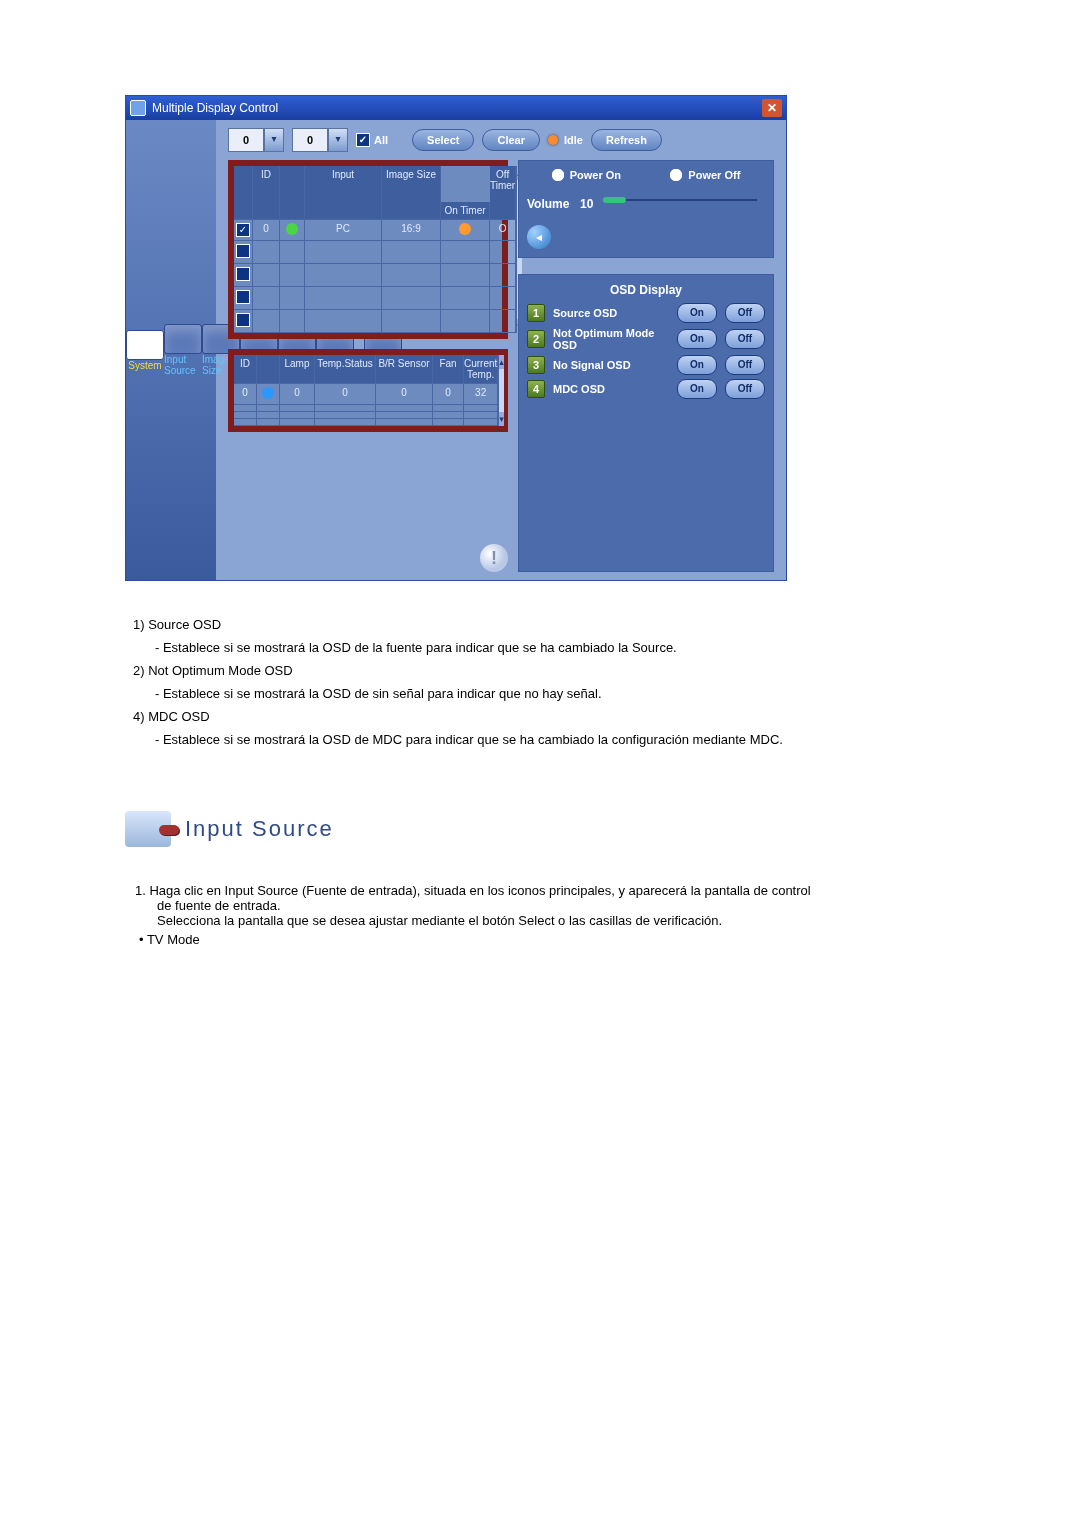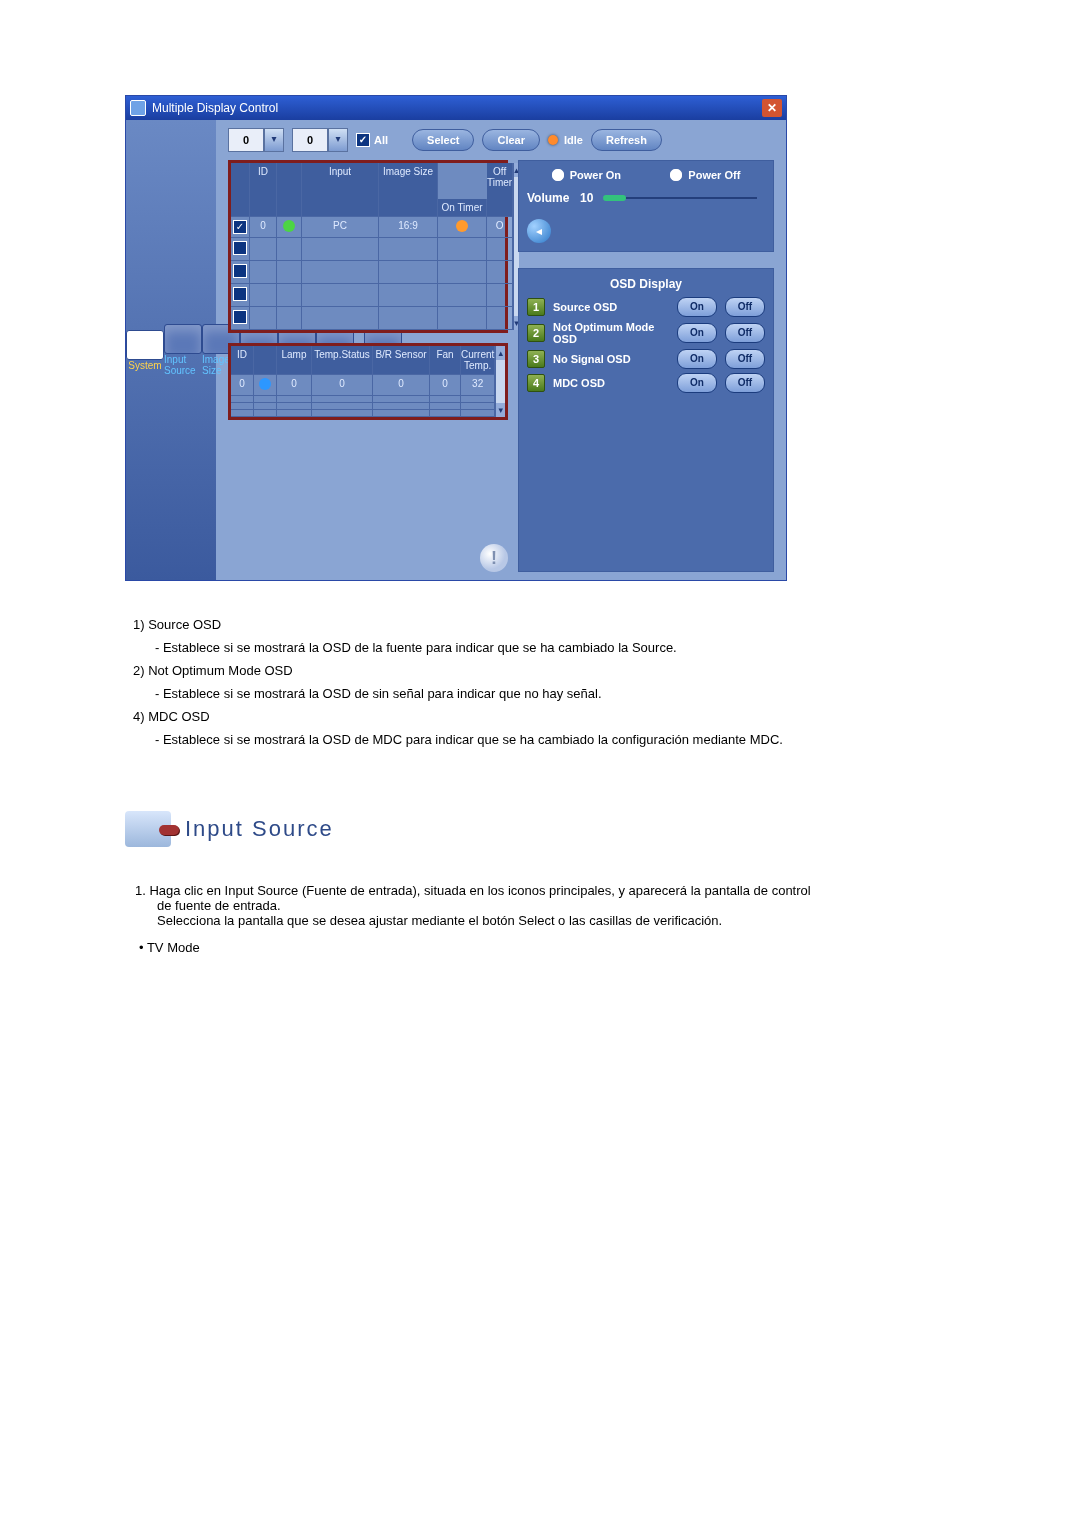--- a/index.html
+++ b/index.html
@@ -22,35 +22,35 @@
 .combo input{width:30px;height:20px;border:1px solid #5a72a0;background:#e9eef9;text-align:center;font-weight:bold;font-size:11px}
 .combo .dd{width:18px;height:22px;background:linear-gradient(#cfdff4,#7d9bd1);border:1px solid #5a72a0;text-align:center;line-height:20px;font-size:10px;color:#203a78}
 .all-chk{display:flex;align-items:center;gap:4px;color:#fff;font-weight:bold;font-size:11px}
 .all-chk .cb{width:12px;height:12px;border:1px solid #fff;background:#0c3480;color:#fff;text-align:center;line-height:11px;font-size:10px}
 .tbtn{height:22px;padding:0 14px;background:linear-gradient(#9ab5e0,#6285c2);border:1px solid #3f5e9e;border-radius:12px;color:#fff;font-weight:bold;font-size:11px}
 .idle{display:flex;align-items:center;gap:6px;color:#fff;font-weight:bold;font-size:11px}
 .idle-dot{width:10px;height:10px;border-radius:5px;background:#ff8a2c;box-shadow:0 0 3px rgba(0,0,0,.6)}
 .cols{display:flex;gap:10px;flex:1}
 .leftcol{width:280px;display:flex;flex-direction:column;gap:10px}
 .rightcol{flex:1;display:flex;flex-direction:column;gap:16px}
-.tbl{background:#6e8bc0;border:3px solid #7f1d1d;font-size:10px;color:#dfeaff}
+.tbl{background:#6e8bc0;border:6px solid #7f1d1d;font-size:10px;color:#dfeaff}
 .tbl .tr{display:flex}
 .tbl .th,.tbl .td{padding:3px 0;text-align:center;border-right:1px solid #4a67a4;border-bottom:1px solid #4a67a4}
 .tbl .th{background:#3f5e9e;font-weight:normal;color:#dfeaff}
 .dot{display:inline-block;width:12px;height:12px;border-radius:6px}
 .dot.green{background:#4cd544}
 .dot.orange{background:#ff9a2d}
 .dot.blue{background:#2c97ff}
 .cb2{display:inline-block;width:12px;height:12px;border:1px solid #fff;background:#0c3480;color:#fff;text-align:center;line-height:11px;font-size:10px}
 .scroll{width:12px;background:#c9d8f0;border-left:1px solid #4a67a4;display:flex;flex-direction:column}
 .scroll .arrow{height:14px;background:#93acda;text-align:center;font-size:9px;line-height:14px;color:#203a78}
 .panel{border:1px solid #3f5e9e;background:#4b6bab;padding:8px}
 .pwbtn{display:flex;align-items:center;gap:6px;color:#fff;font-weight:bold;font-size:11px}
 .pwbtn .rad{width:10px;height:10px;border-radius:5px;border:1px solid #fff;background:#fff}
-.vol{display:flex;align-items:center;color:#fff;font-weight:bold;font-size:12px;margin-top:10px}
+.vol{display:flex;align-items:flex-start;color:#fff;font-weight:bold;font-size:12px;margin-top:16px}
 .slider{flex:1;height:6px;margin-left:10px;margin-right:8px;position:relative}
 .slider .track{position:absolute;left:0;right:0;top:2px;height:2px;background:#243f7c}
 .slider .fill{position:absolute;left:0;width:15%;top:0;height:6px;background:#33c37c;border-radius:3px}
 .speaker{width:24px;height:24px;border-radius:12px;background:radial-gradient(circle at 30% 30%,#a2d1ff,#2c78c8);margin-top:14px;align-self:flex-end;color:#fff;text-align:center;line-height:24px;font-size:12px}
 .secTitle{color:#fff;font-weight:bold;text-align:center;font-size:12px;margin-bottom:6px}
 .osd-row{display:flex;align-items:center;gap:8px;margin:4px 0}
 .marker{width:16px;height:16px;border-radius:2px;background:linear-gradient(#8fb154,#4a7a1c);color:#fff;font-weight:bold;text-align:center;line-height:16px;font-size:11px;border:1px solid #2e5110}
 .osd-label{flex:1;color:#fff;font-weight:bold;font-size:11px}
 .pill{width:38px;height:18px;border-radius:9px;border:1px solid #1b3c7e;background:linear-gradient(#bfd3f4,#7e9fd9);color:#0f2b66;font-weight:bold;text-align:center;line-height:18px;font-size:10px}
 .footer{flex:1}
@@ -59,21 +59,21 @@
 .explain .item{margin-bottom:8px}
 .explain .sub{padding-left:22px}
 .section{margin-top:64px}
 .section-head{display:flex;align-items:center;gap:14px}
 .section-ic{width:46px;height:36px;background:linear-gradient(#d8e6fb,#9cb7dc);border-radius:4px;position:relative}
 .section-ic:after{content:"";position:absolute;right:-8px;top:14px;width:20px;height:10px;border-radius:5px;background:#a23232;box-shadow:1px 1px 0 #5a1515}
 .section-title{font-family:Verdana,Geneva,sans-serif;font-size:22px;color:#2e4a88;letter-spacing:2px}
 .section-body{margin-top:36px;font-size:13px}
 .section-body .num{padding-left:10px}
 .section-body .indent{padding-left:32px}
-.section-body .bullet{margin-top:12px;padding-left:14px}
+.section-body .bullet{margin-top:4px;padding-left:14px}
 </style>
 </head>
 <body>
 
 <div class="page">
 
   <div class="window">
 
     <div class="titlebar">
       <div class="logo"></div>

